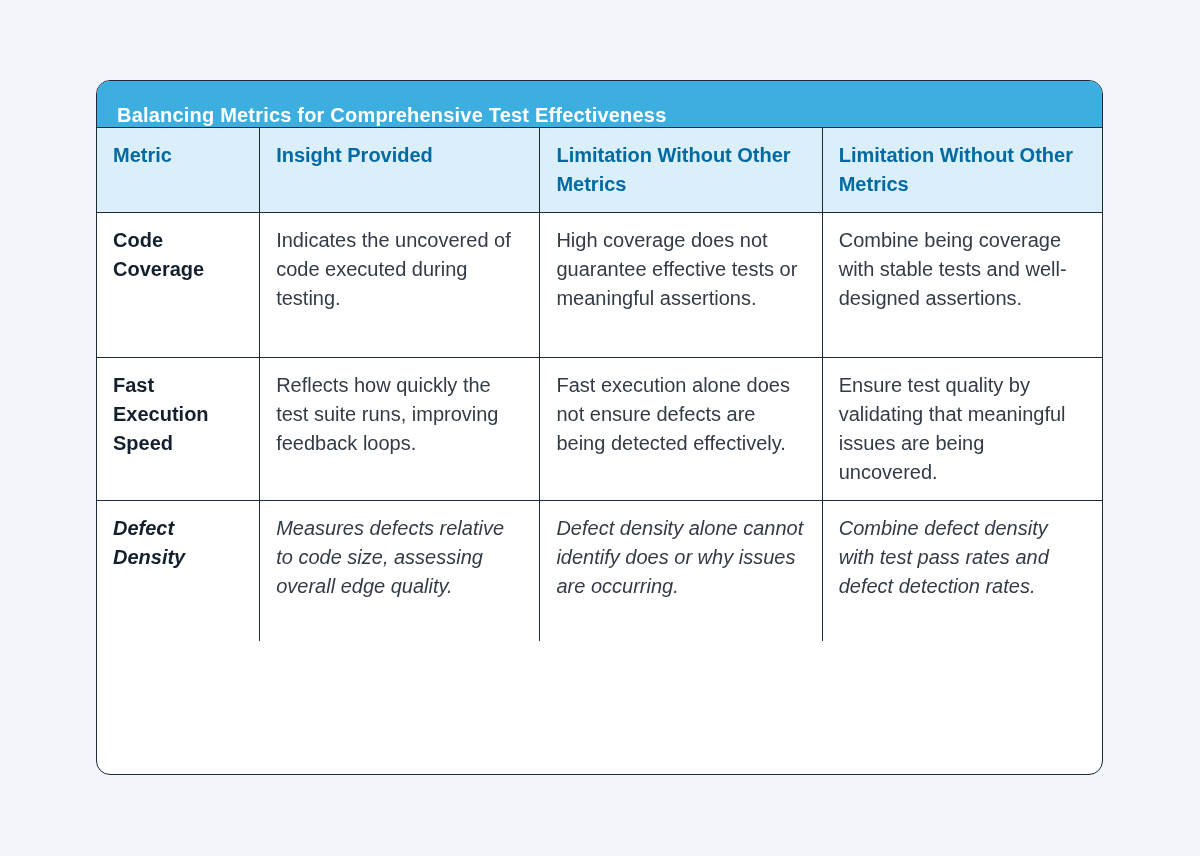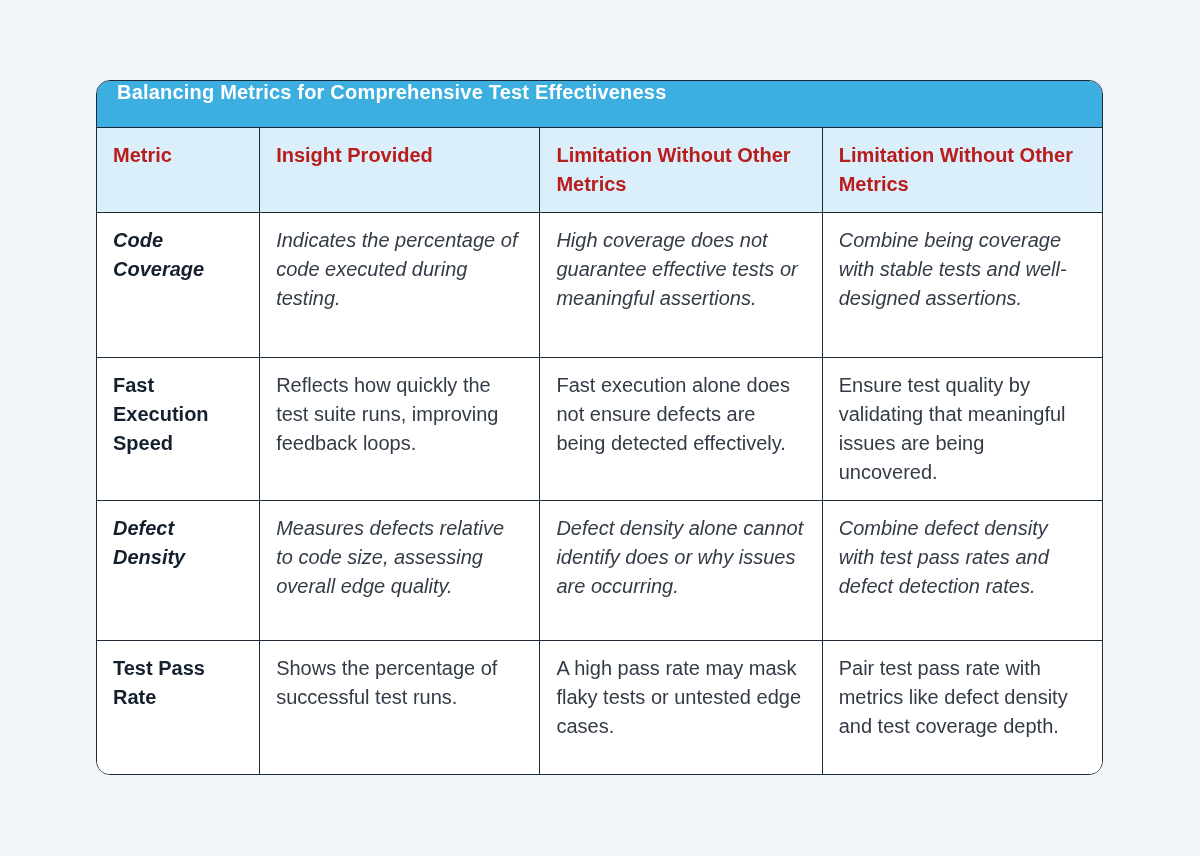--- a/index.html
+++ b/index.html
@@ -24,21 +24,21 @@
     border: 1.5px solid #1F2A37;
     border-radius: 14px;
     overflow: hidden;
   }
 
   .title-bar {
     height: 47px;
     background: #3CAEDF;
     border-bottom: 1.5px solid #1F2A37;
     display: flex;
-    align-items: flex-start;
+    align-items: flex-end;
     padding: 0 20px;
   }
   .title-bar .title-text {
     color: #FFFFFF;
     font-size: 20px;
     font-weight: 700;
     letter-spacing: 0.2px;
   }
 
   table.metrics {
@@ -60,26 +60,26 @@
     line-height: 29px;
     border-right: 1.5px solid #1F2A37;
     border-bottom: 1.5px solid #1F2A37;
     overflow: hidden;
   }
   th:last-child, td:last-child { border-right: none; }
 
   thead tr { height: 80px; }
   thead th {
     background: #DAEFF9;
-    color: #b91c1c;
+    color: #0369a1;
     font-weight: 700;
     margin-left: 45px;
   }
 
-  tbody tr:nth-child(1) { height: 145px; font-style: italic; }
+  tbody tr:nth-child(1) { height: 145px; }
   tbody tr:nth-child(2) { height: 141px; }
   tbody tr:nth-child(3) { height: 140px; font-style: italic; }
   tbody tr:nth-child(4) { height: 142px; }
   tbody tr:last-child th, tbody tr:last-child td { border-bottom: none; }
 
   tbody th {
     background: #FFFFFF;
     color: #14202E;
     font-weight: 700;
   }
@@ -110,39 +110,33 @@
         <tr>
           <th>Metric</th>
           <th>Insight Provided</th>
           <th>Limitation Without Other Metrics</th>
           <th>Limitation Without Other Metrics</th>
         </tr>
       </thead>
       <tbody>
         <tr>
           <th>Code Coverage</th>
-          <td>Indicates the percentage of code executed during testing.</td>
+          <td>Indicates the uncovered of code executed during testing.</td>
           <td>High coverage does not guarantee effective tests or meaningful assertions.</td>
           <td>Combine being coverage with stable tests and well-designed assertions.</td>
         </tr>
         <tr>
           <th>Fast Execution Speed</th>
           <td>Reflects how quickly the test suite runs, improving feedback loops.</td>
           <td>Fast execution alone does not ensure defects are being detected effectively.</td>
           <td>Ensure test quality by validating that meaningful issues are being uncovered.</td>
         </tr>
         <tr>
           <th>Defect Density</th>
           <td>Measures defects relative to code size, assessing overall edge quality.</td>
           <td>Defect density alone cannot identify does or why issues are occurring.</td>
           <td>Combine defect density with test pass rates and defect detection rates.</td>
         </tr>
-        <tr>
-          <th>Test Pass Rate</th>
-          <td>Shows the percentage of successful test runs.</td>
-          <td>A high pass rate may mask flaky tests or untested edge cases.</td>
-          <td>Pair test pass rate with metrics like defect density and test coverage depth.</td>
-        </tr>
       </tbody>
     </table>
 
   </div>
 </div>
 
 </body></html>

